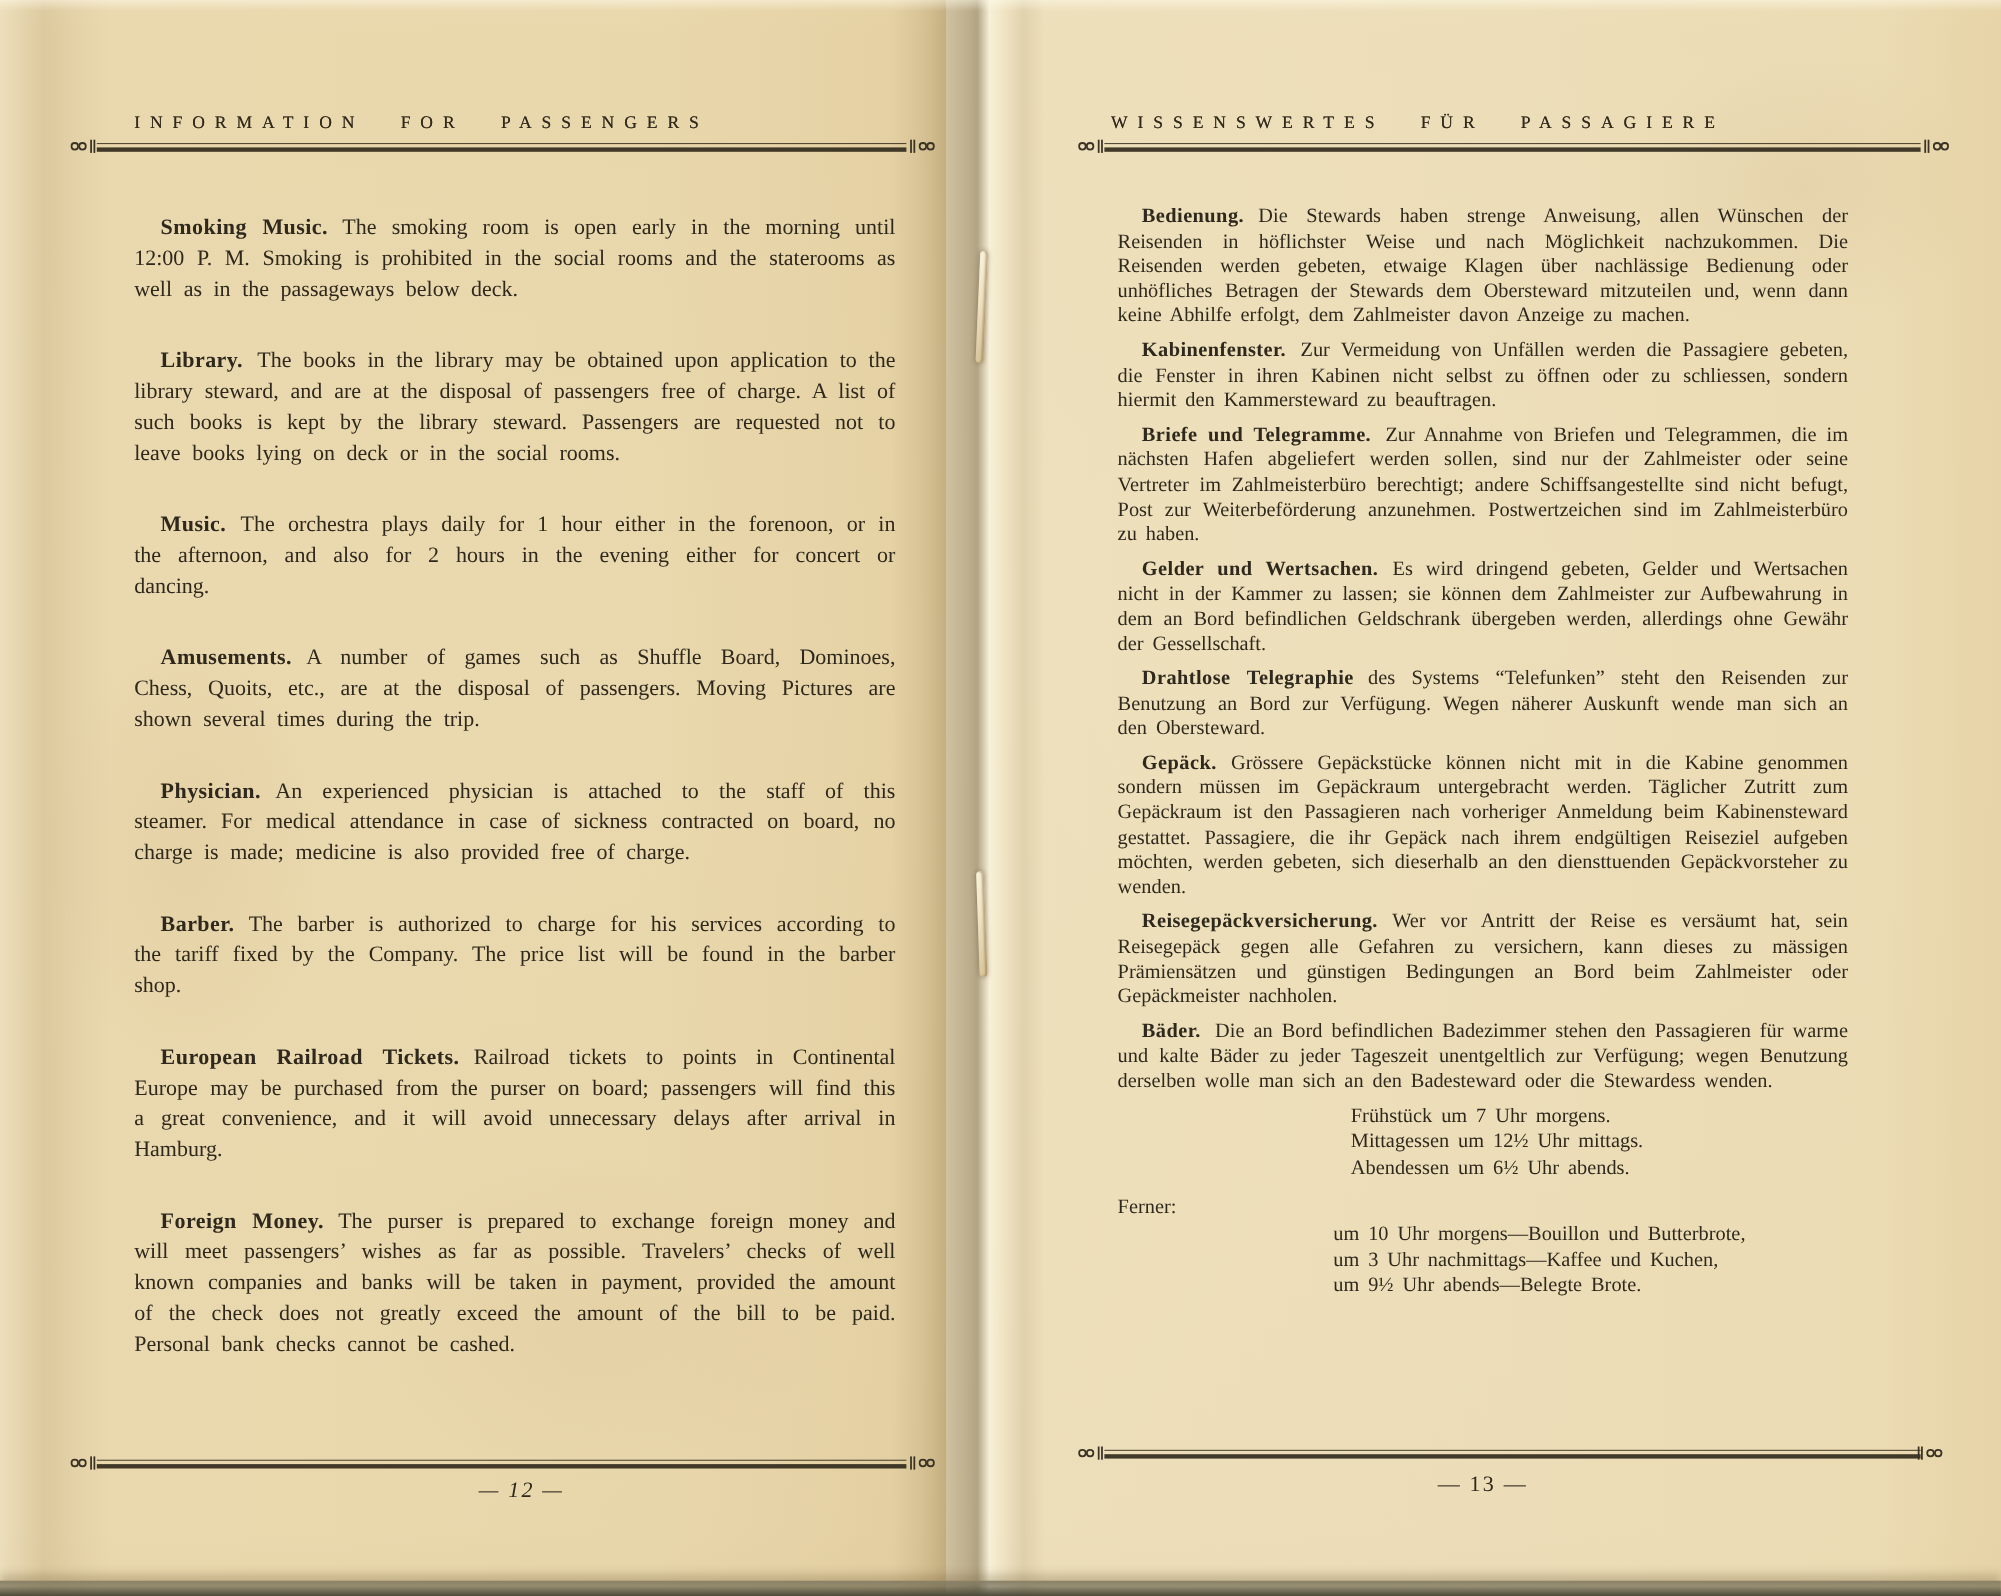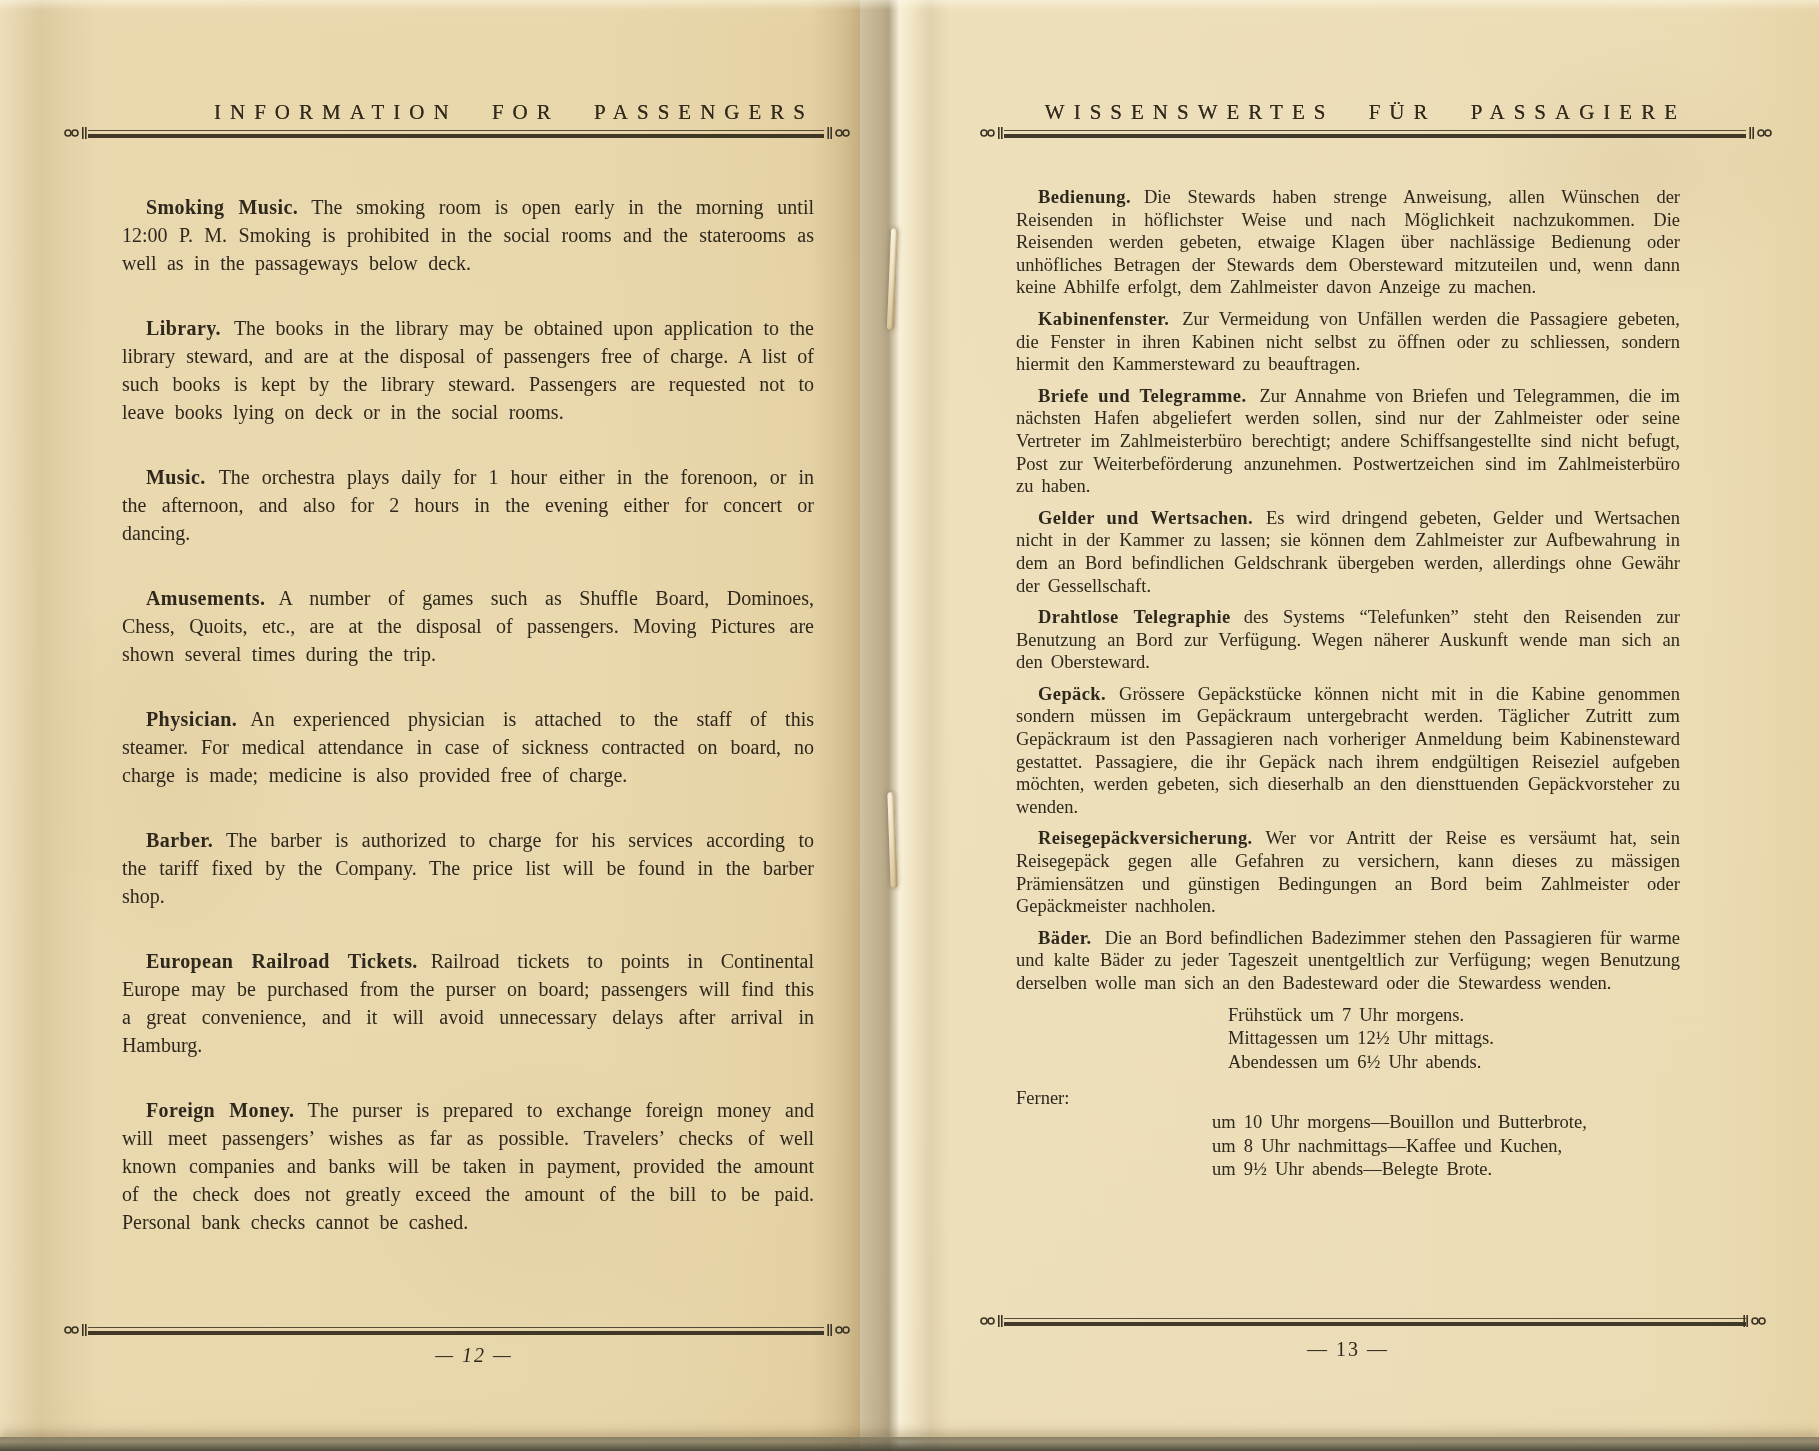--- a/index.html
+++ b/index.html
@@ -43,22 +43,22 @@
   .stain.s2{left:1480px;top:40px;width:320px;height:260px;background:radial-gradient(closest-side, rgba(150,110,55,.08), transparent);}
   .stain.s3{left:330px;top:1050px;width:420px;height:300px;background:radial-gradient(closest-side, rgba(150,115,60,.06), transparent);}
   
   .stitch{position:absolute;left:889px;width:7px;border-radius:4px;pointer-events:none;
     background:linear-gradient(180deg,#f9f2dc 0%, #efe3c4 45%, #d9c69c 100%);
     box-shadow:0 0 5px rgba(80,60,30,.45), inset -2px 0 2px rgba(140,110,60,.55);}
   .stitch.t1{top:228px;height:102px;transform:rotate(2.5deg);}
   .stitch.t2{top:792px;height:96px;transform:rotate(-2deg);}
 
   
-  .page-title{position:absolute;top:99px;font-size:21px;line-height:26px;color:#312a1c;
-    letter-spacing:9px;word-spacing:20px;text-align:right;white-space:nowrap;
+  .page-title{position:absolute;top:99px;font-size:16px;line-height:26px;color:#312a1c;
+    letter-spacing:9px;word-spacing:20px;text-align:left;white-space:nowrap;
     text-shadow:0 0 .5px rgba(49,42,28,.8);}
   .page-title.en{left:122px;width:692px;}
   .page-title.de{left:1010px;width:676px;}
   .hrule{position:absolute;height:3px;
     border-top:1.5px solid rgba(52,44,28,.82);
     border-bottom:4px solid rgba(42,35,22,.88);}
   .hrule.header{top:130px;}
   .hrule.en{left:88px;width:736px;}
   .hrule.de{left:1004px;width:742px;}
   .hrule.footer-en{top:1327px;}
@@ -216,21 +216,21 @@
 
       <div>Frühstück um 7 Uhr morgens.</div>
           <div>Mittagessen um 12½ Uhr mittags.</div>
           <div>Abendessen um 6½ Uhr abends.</div>
         </div>
       <div class="ferner-row">
         <div class="ferner-label">Ferner:</div>
         <div class="ferner-lines">
 
         <div>um 10 Uhr morgens—Bouillon und Butterbrote,</div>
-            <div>um 8 Uhr nachmittags—Kaffee und Kuchen,</div>
+            <div>um 3 Uhr nachmittags—Kaffee und Kuchen,</div>
             <div>um 9½ Uhr abends—Belegte Brote.</div>
           </div>
       </div>
     </div>
   </div>
 
   <div class="hrule footer-de de"></div>
   <div class="ornament" style="left:978px;top:1313px;">
     <svg viewBox="0 0 26 16">
         <g fill="none" stroke="currentColor" stroke-width="1.6">

